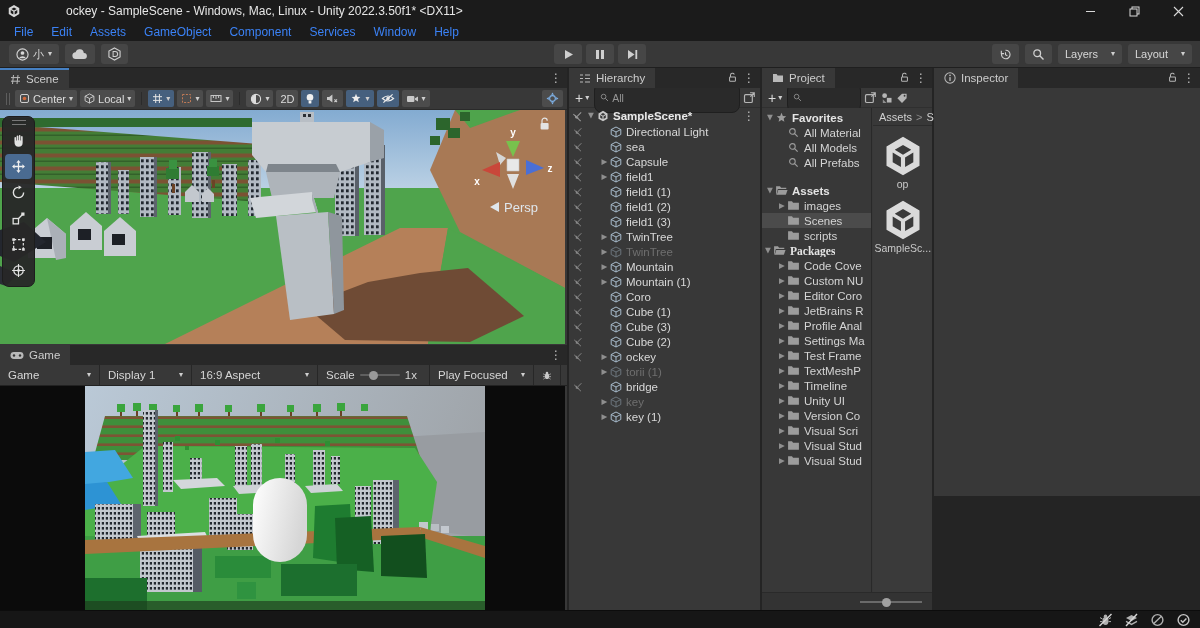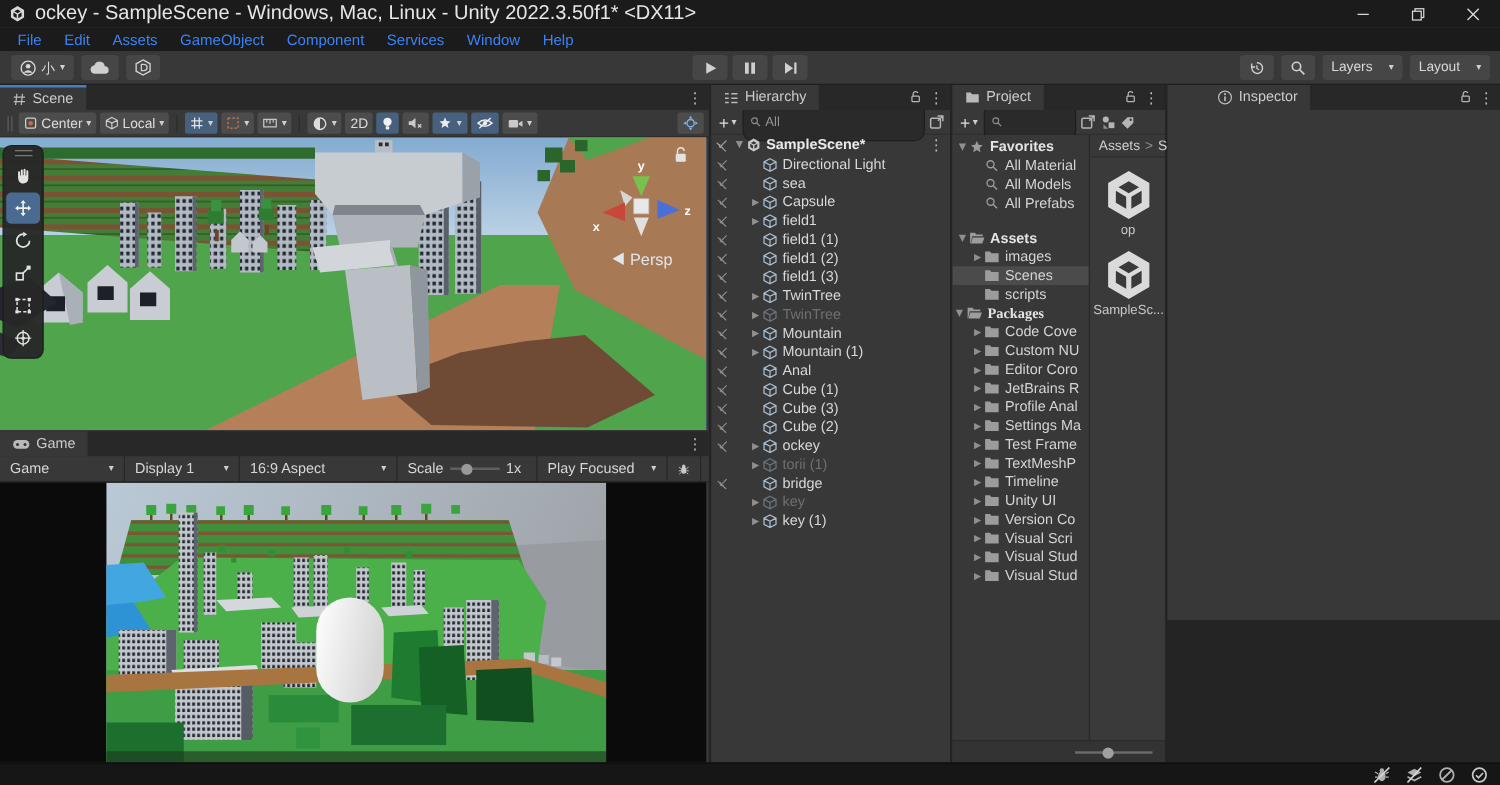--- a/index.html
+++ b/index.html
@@ -4,21 +4,21 @@
 <style>
   html,body{margin:0;padding:0;background:#000;}
   .app{position:relative;width:1200px;height:628px;background:#383838;overflow:hidden;
        font-family:"Liberation Sans","DejaVu Sans",sans-serif;color:#d2d2d2;
        -webkit-font-smoothing:antialiased;}
   .app *{box-sizing:border-box;}
   svg{display:block;}
 
   
   .titlebar{position:absolute;top:0;left:0;right:0;height:22px;background:#1b1b1b;
-            display:flex;align-items:center;font-size:16px;color:#e6e6e6;}
+            display:flex;align-items:center;font-size:12px;color:#e6e6e6;gap:38px;}
   .titlebar .logo{margin:0 7px 0 7px;}
   .win-controls{margin-left:auto;display:flex;height:22px;}
   .win-btn{width:44px;height:22px;display:flex;align-items:center;justify-content:center;}
 
   
   .menubar{position:absolute;top:22px;left:0;right:0;height:19px;background:#1b1b1b;
            display:flex;align-items:center;padding-left:5px;}
   .menu-item{padding:0 9px;font-size:12px;color:#3b82f6;}
 
   
@@ -33,21 +33,21 @@
   .tb-dd{min-width:64px;justify-content:space-between;}
   .caret{font-size:8px;color:#cfcfcf;line-height:1;}
 
   
   .dock{position:absolute;top:68px;left:0;right:0;bottom:18px;background:#242424;}
   .panel{position:absolute;background:#383838;}
   .p-scene{left:0;top:0;width:567px;height:277px;}
   .p-game{left:0;top:277px;width:567px;height:265px;}
   .p-hier{left:569px;top:0;width:191px;height:542px;}
   .p-proj{left:762px;top:0;width:170px;height:542px;}
-  .p-insp{left:934px;top:0;width:266px;height:428px;padding-left:30px;}
+  .p-insp{left:934px;top:0;width:266px;height:428px;}
 
   .tabbar{height:20px;background:#282828;position:relative;display:flex;align-items:flex-end;}
   .tab{height:20px;background:#383838;display:flex;align-items:center;gap:5px;padding:0 10px;
        font-size:11.5px;color:#cncnc;color:#cccccc;}
   .tab.focused{border-top:2px solid #4680c2;padding-top:0;}
   .tabbar .kebab{position:absolute;right:5px;top:3px;font-size:12px;color:#bdbdbd;}
   .tabbar .locktab{position:absolute;right:22px;top:4px;}
 
   
   .scene-tools{height:22px;background:#383838;border-bottom:1px solid #2a2a2a;
@@ -943,21 +943,21 @@
                   <use href="#i-pick"></use>
                 </svg>
               </span>
               <span class="ind"></span>
               <span class="tri" style="visibility: hidden;">▶</span>
               <span class="obj-icon">
                 <svg width="12" height="12" viewBox="0 0 12 12" stroke="#a8bccd">
                   <use href="#i-cube"></use>
                 </svg>
               </span>
-              <span class="lbl">Anal</span>
+              <span class="lbl">Coro</span>
             </div>
 
             <div class="h-row">
               <span class="pickc">
                 <svg width="10" height="10" viewBox="0 0 12 12" stroke="#8f8f8f">
                   <use href="#i-pick"></use>
                 </svg>
               </span>
               <span class="ind"></span>
               <span class="tri" style="visibility: hidden;">▶</span>

